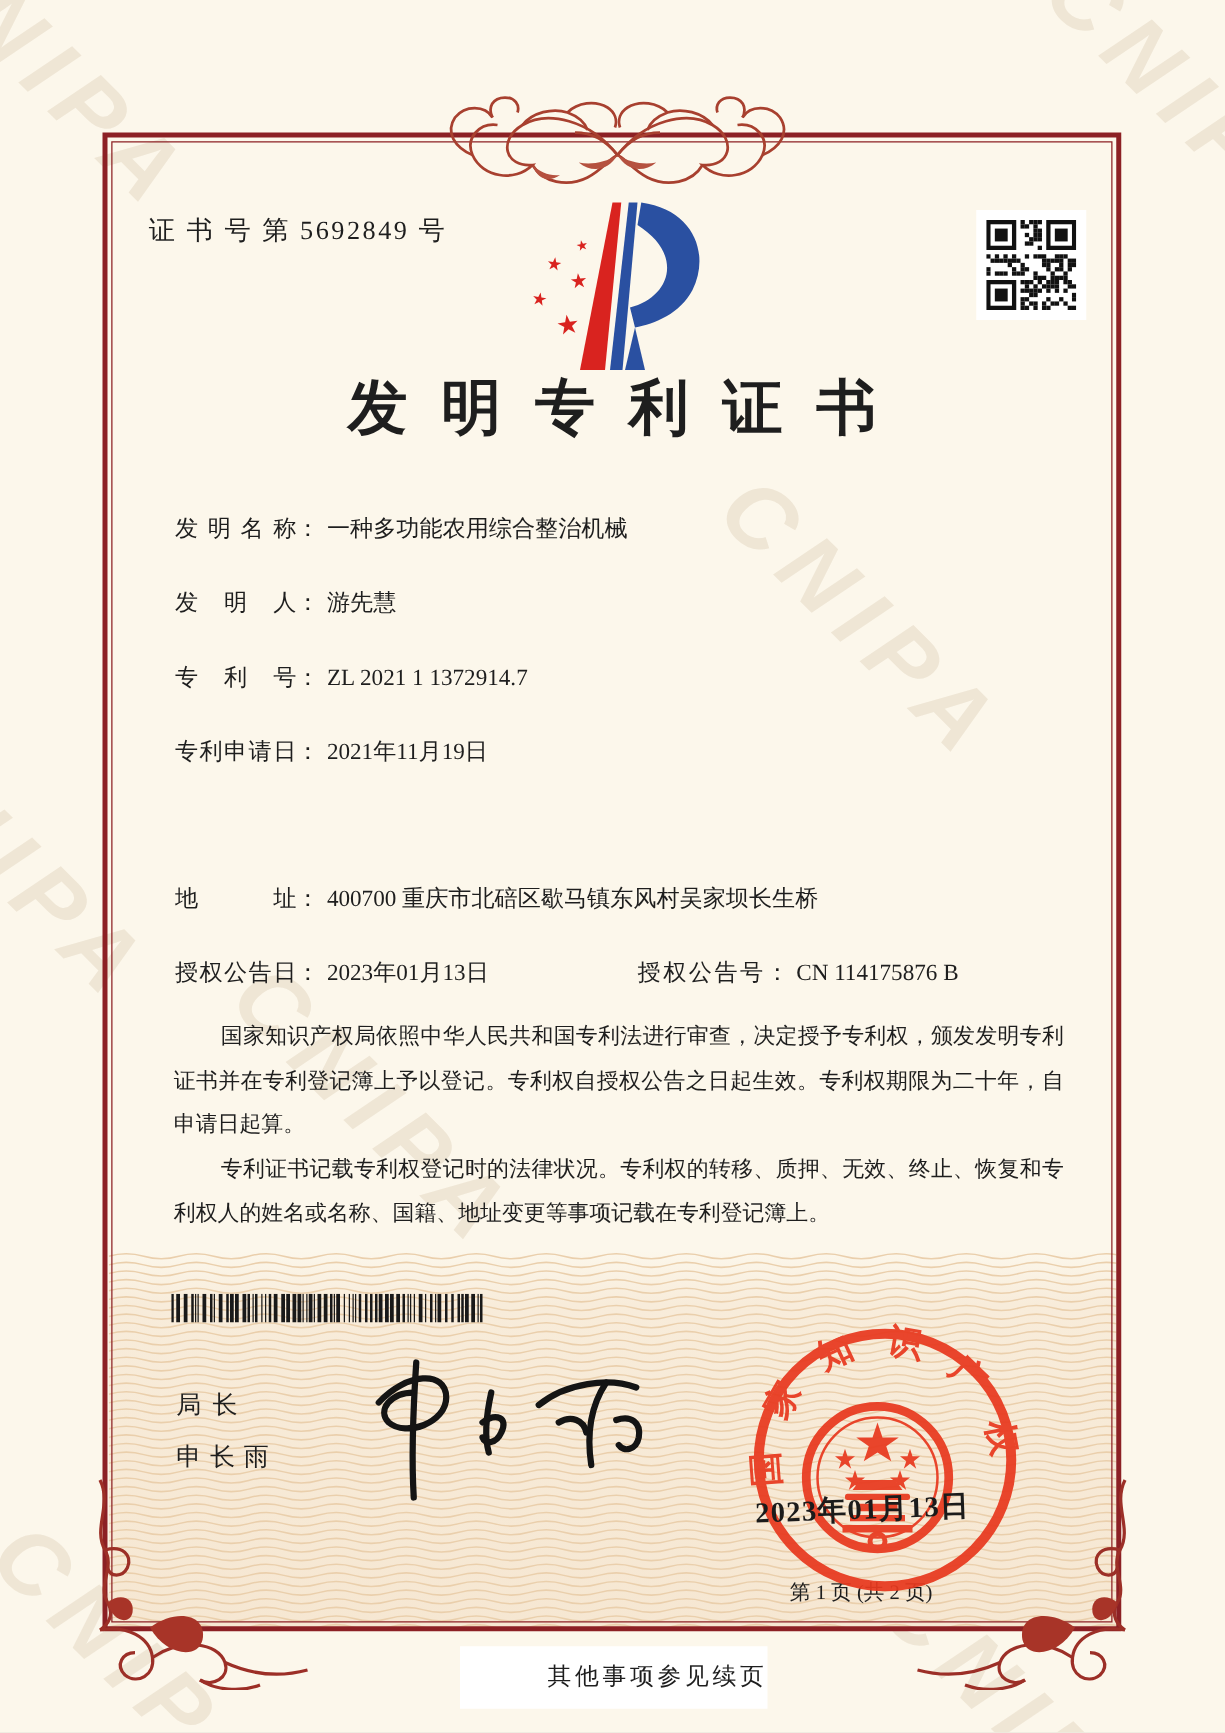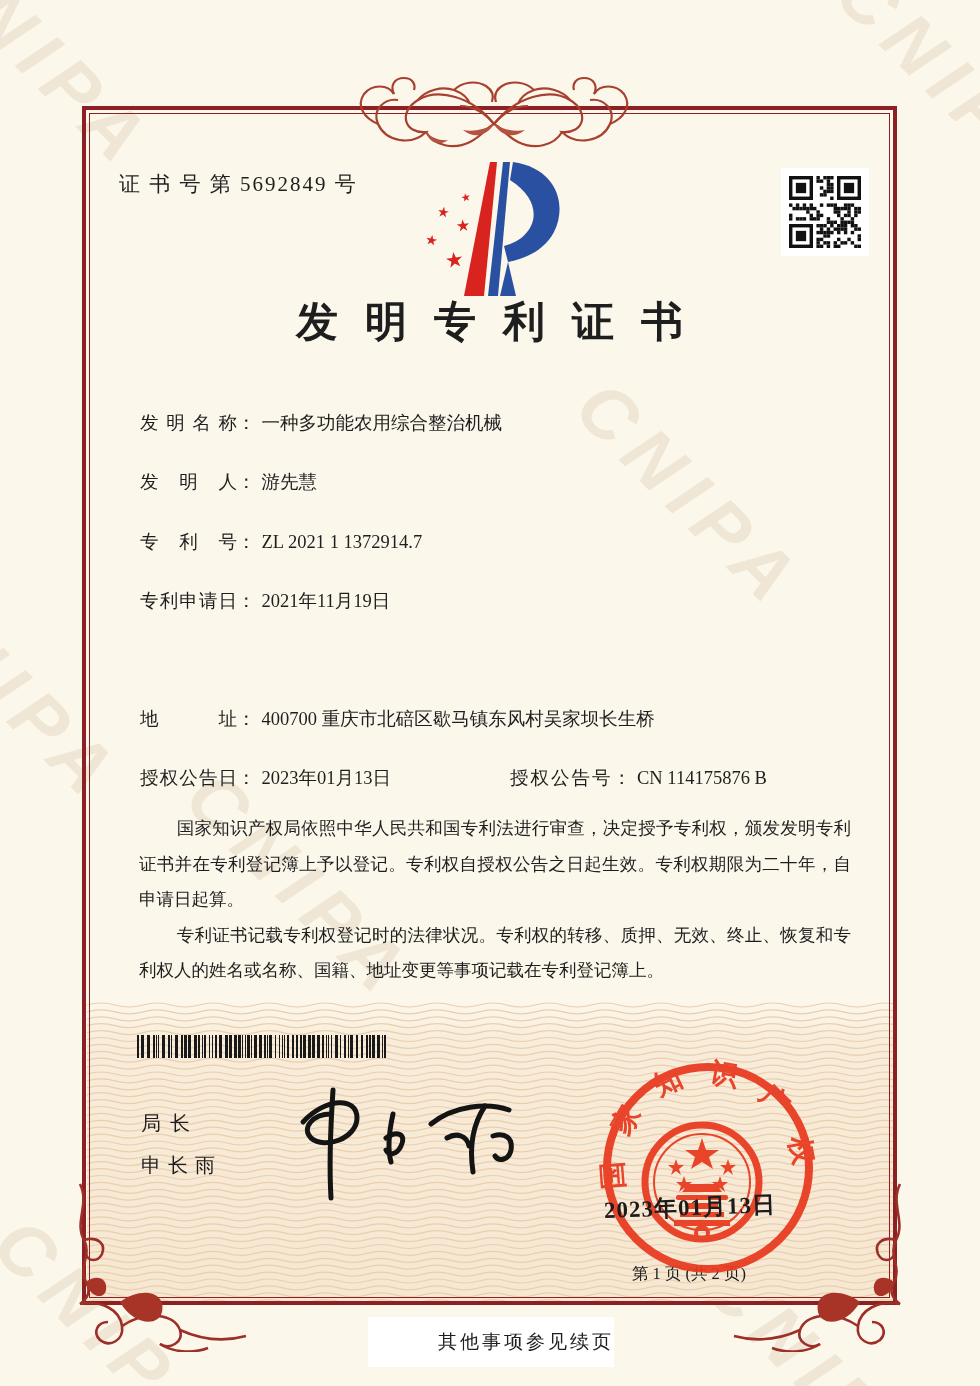--- a/index.html
+++ b/index.html
@@ -16,21 +16,21 @@
   #frame{position:absolute;left:82px;top:106px;width:815px;height:1199px;
          border:4px solid #8c2024;z-index:2;box-sizing:border-box;}
   #frame-inner{position:absolute;left:3px;top:3px;right:3px;bottom:3px;
          border:1.5px solid #8c2024;}
   
   #waveband{position:absolute;left:87px;top:1001px;width:806px;height:302px;z-index:1;
             background:linear-gradient(#fcf7eb,#f8ecda 14%,#f6e7d2);}
   
   #certno{left:119px;top:170px;font-size:21px;letter-spacing:2px;z-index:3;}
   
-  #title{left:82px;top:294px;width:815px;text-align:center;font-size:42px;
+  #title{left:82px;top:294px;width:815px;text-align:center;font-size:48px;
          font-weight:700;letter-spacing:27px;padding-left:27px;box-sizing:border-box;z-index:3;}
   
   .frow{position:absolute;left:140px;font-size:18.5px;z-index:3;white-space:nowrap;}
   .flabel{display:inline-block;width:97px;text-align:justify;text-align-last:justify;font-family:Liberation Mono, monospace;}
   .fcolon{display:inline-block;margin-right:6px;}
   
   #bodytext{left:139px;top:811px;width:712px;font-size:17.5px;line-height:35.5px;
             text-align:justify;z-index:3;}
   #bodytext p{margin:0;text-indent:2.15em;}
   

